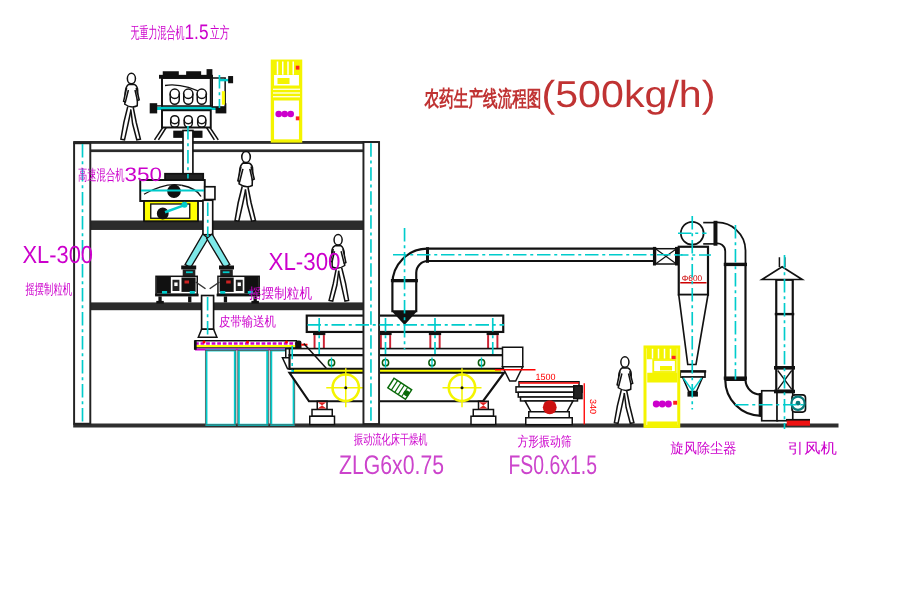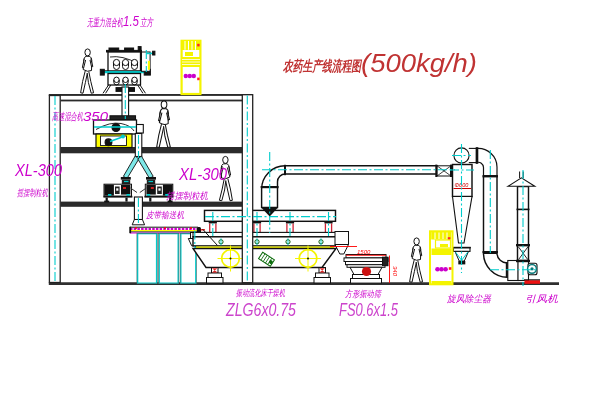--- a/index.html
+++ b/index.html
@@ -1,16 +1,16 @@
 <!DOCTYPE html>
 <html><head>
 <meta charset="utf-8">
 <style>
 html,body{margin:0;padding:0;background:#fff;}
-#c{width:600px;height:403px;position:relative;overflow:hidden;font-style:italic;}
+#c{width:600px;height:403px;position:relative;overflow:hidden;}
 text{font-family:"Liberation Sans",sans-serif;}
 </style>
 </head>
 <body>
 <div id="c">
 <svg width="600" height="403" viewBox="0 0 600 403" xmlns="http://www.w3.org/2000/svg">
 <rect width="600" height="403" fill="#ffffff"></rect>
 
 <line x1="48.8" y1="283.7" x2="559" y2="283.7" stroke="#2f2f2f" stroke-width="2.7"></line>
 

